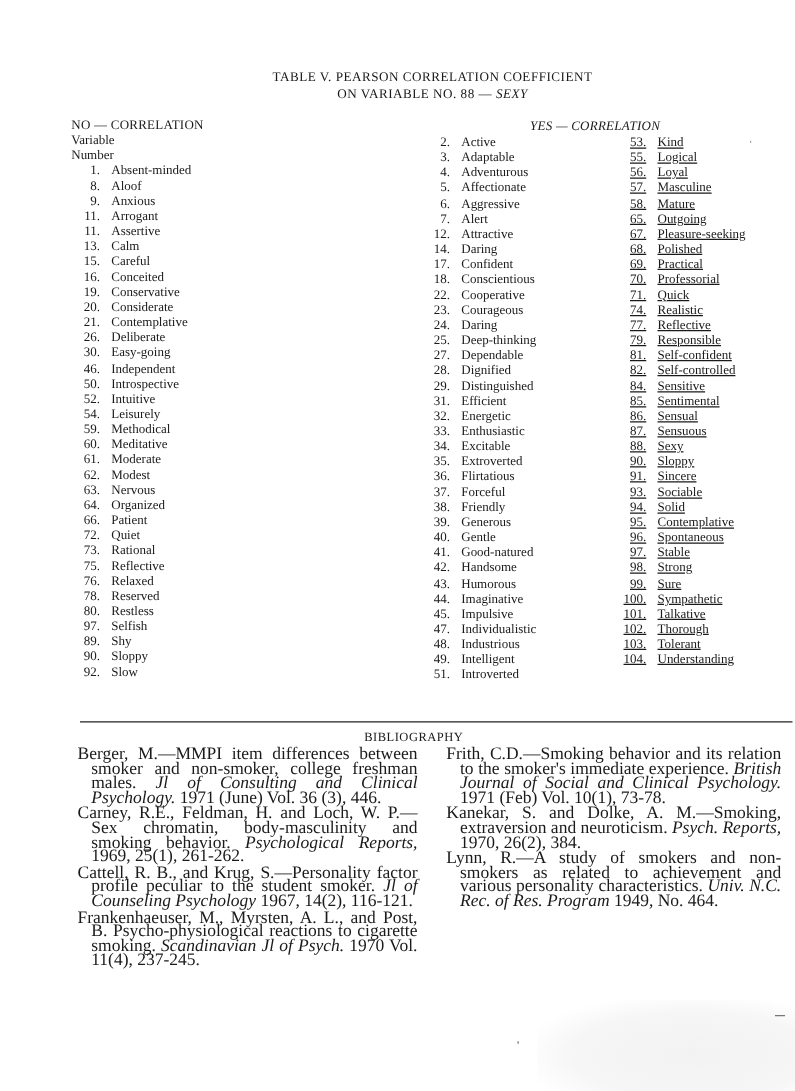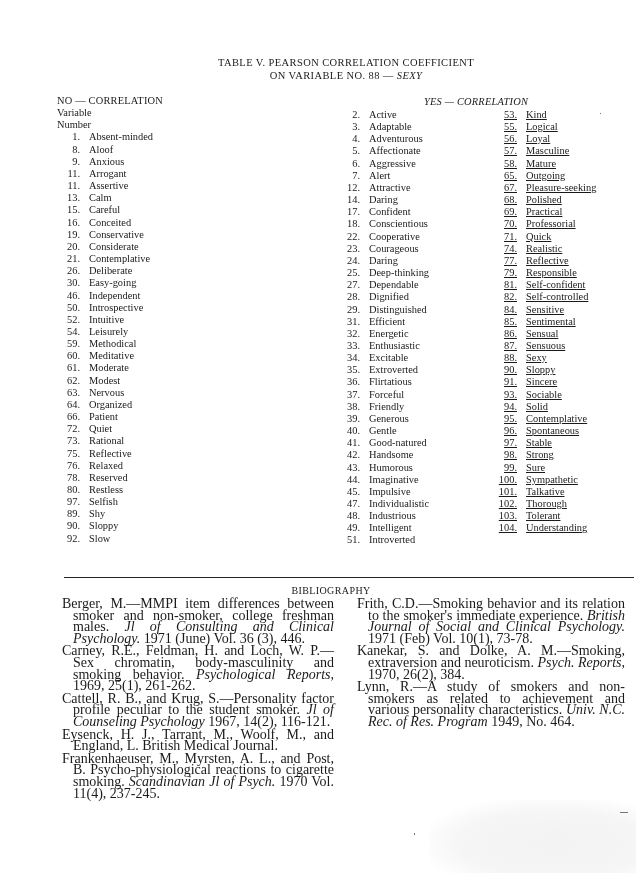--- a/index.html
+++ b/index.html
@@ -493,21 +493,20 @@
     </div>
   </div>
 
 <div class="divider"></div>
 
 <div class="bib-title">BIBLIOGRAPHY</div>
 <div class="bib-col" id="bib-left">
     <div class="ref"><span>Berger, M.—MMPI item differences between smoker and non-smoker, college freshman males. </span><em>Jl of Consulting and Clinical Psychology.</em><span> 1971 (June) Vol. 36 (3), 446.</span></div>
     <div class="ref"><span>Carney, R.E., Feldman, H. and Loch, W. P.—Sex chromatin, body-masculinity and smoking behavior. </span><em>Psychological Reports,</em><span> 1969, 25(1), 261-262.</span></div>
     <div class="ref"><span>Cattell, R. B., and Krug, S.—Personality factor profile peculiar to the student smoker. </span><em>Jl of Counseling Psychology</em><span> 1967, 14(2), 116-121.</span></div>
-    <div class="ref"><span>Eysenck, H. J., Tarrant, M., Woolf, M., and England, L. British Medical Journal.</span><em></em><span></span></div>
     <div class="ref"><span>Frankenhaeuser, M., Myrsten, A. L., and Post, B. Psycho-physiological reactions to cigarette smoking. </span><em>Scandinavian Jl of Psych.</em><span> 1970 Vol. 11(4), 237-245.</span></div>
   </div>
 <div class="bib-col" id="bib-right">
     <div class="ref"><span>Frith, C.D.—Smoking behavior and its relation to the smoker's immediate experience. </span><em>British Journal of Social and Clinical Psychology.</em><span> 1971 (Feb) Vol. 10(1), 73-78.</span></div>
     <div class="ref"><span>Kanekar, S. and Dolke, A. M.—Smoking, extraversion and neuroticism. </span><em>Psych. Reports,</em><span> 1970, 26(2), 384.</span></div>
     <div class="ref"><span>Lynn, R.—A study of smokers and non-smokers as related to achievement and various personality characteristics. </span><em>Univ. N.C. Rec. of Res. Program</em><span> 1949, No. 464.</span></div>
   </div>
 
 <div class="smudge"></div>
 <div class="speck" style="left:620px;top:812px;width:8px;height:1px;"></div>

